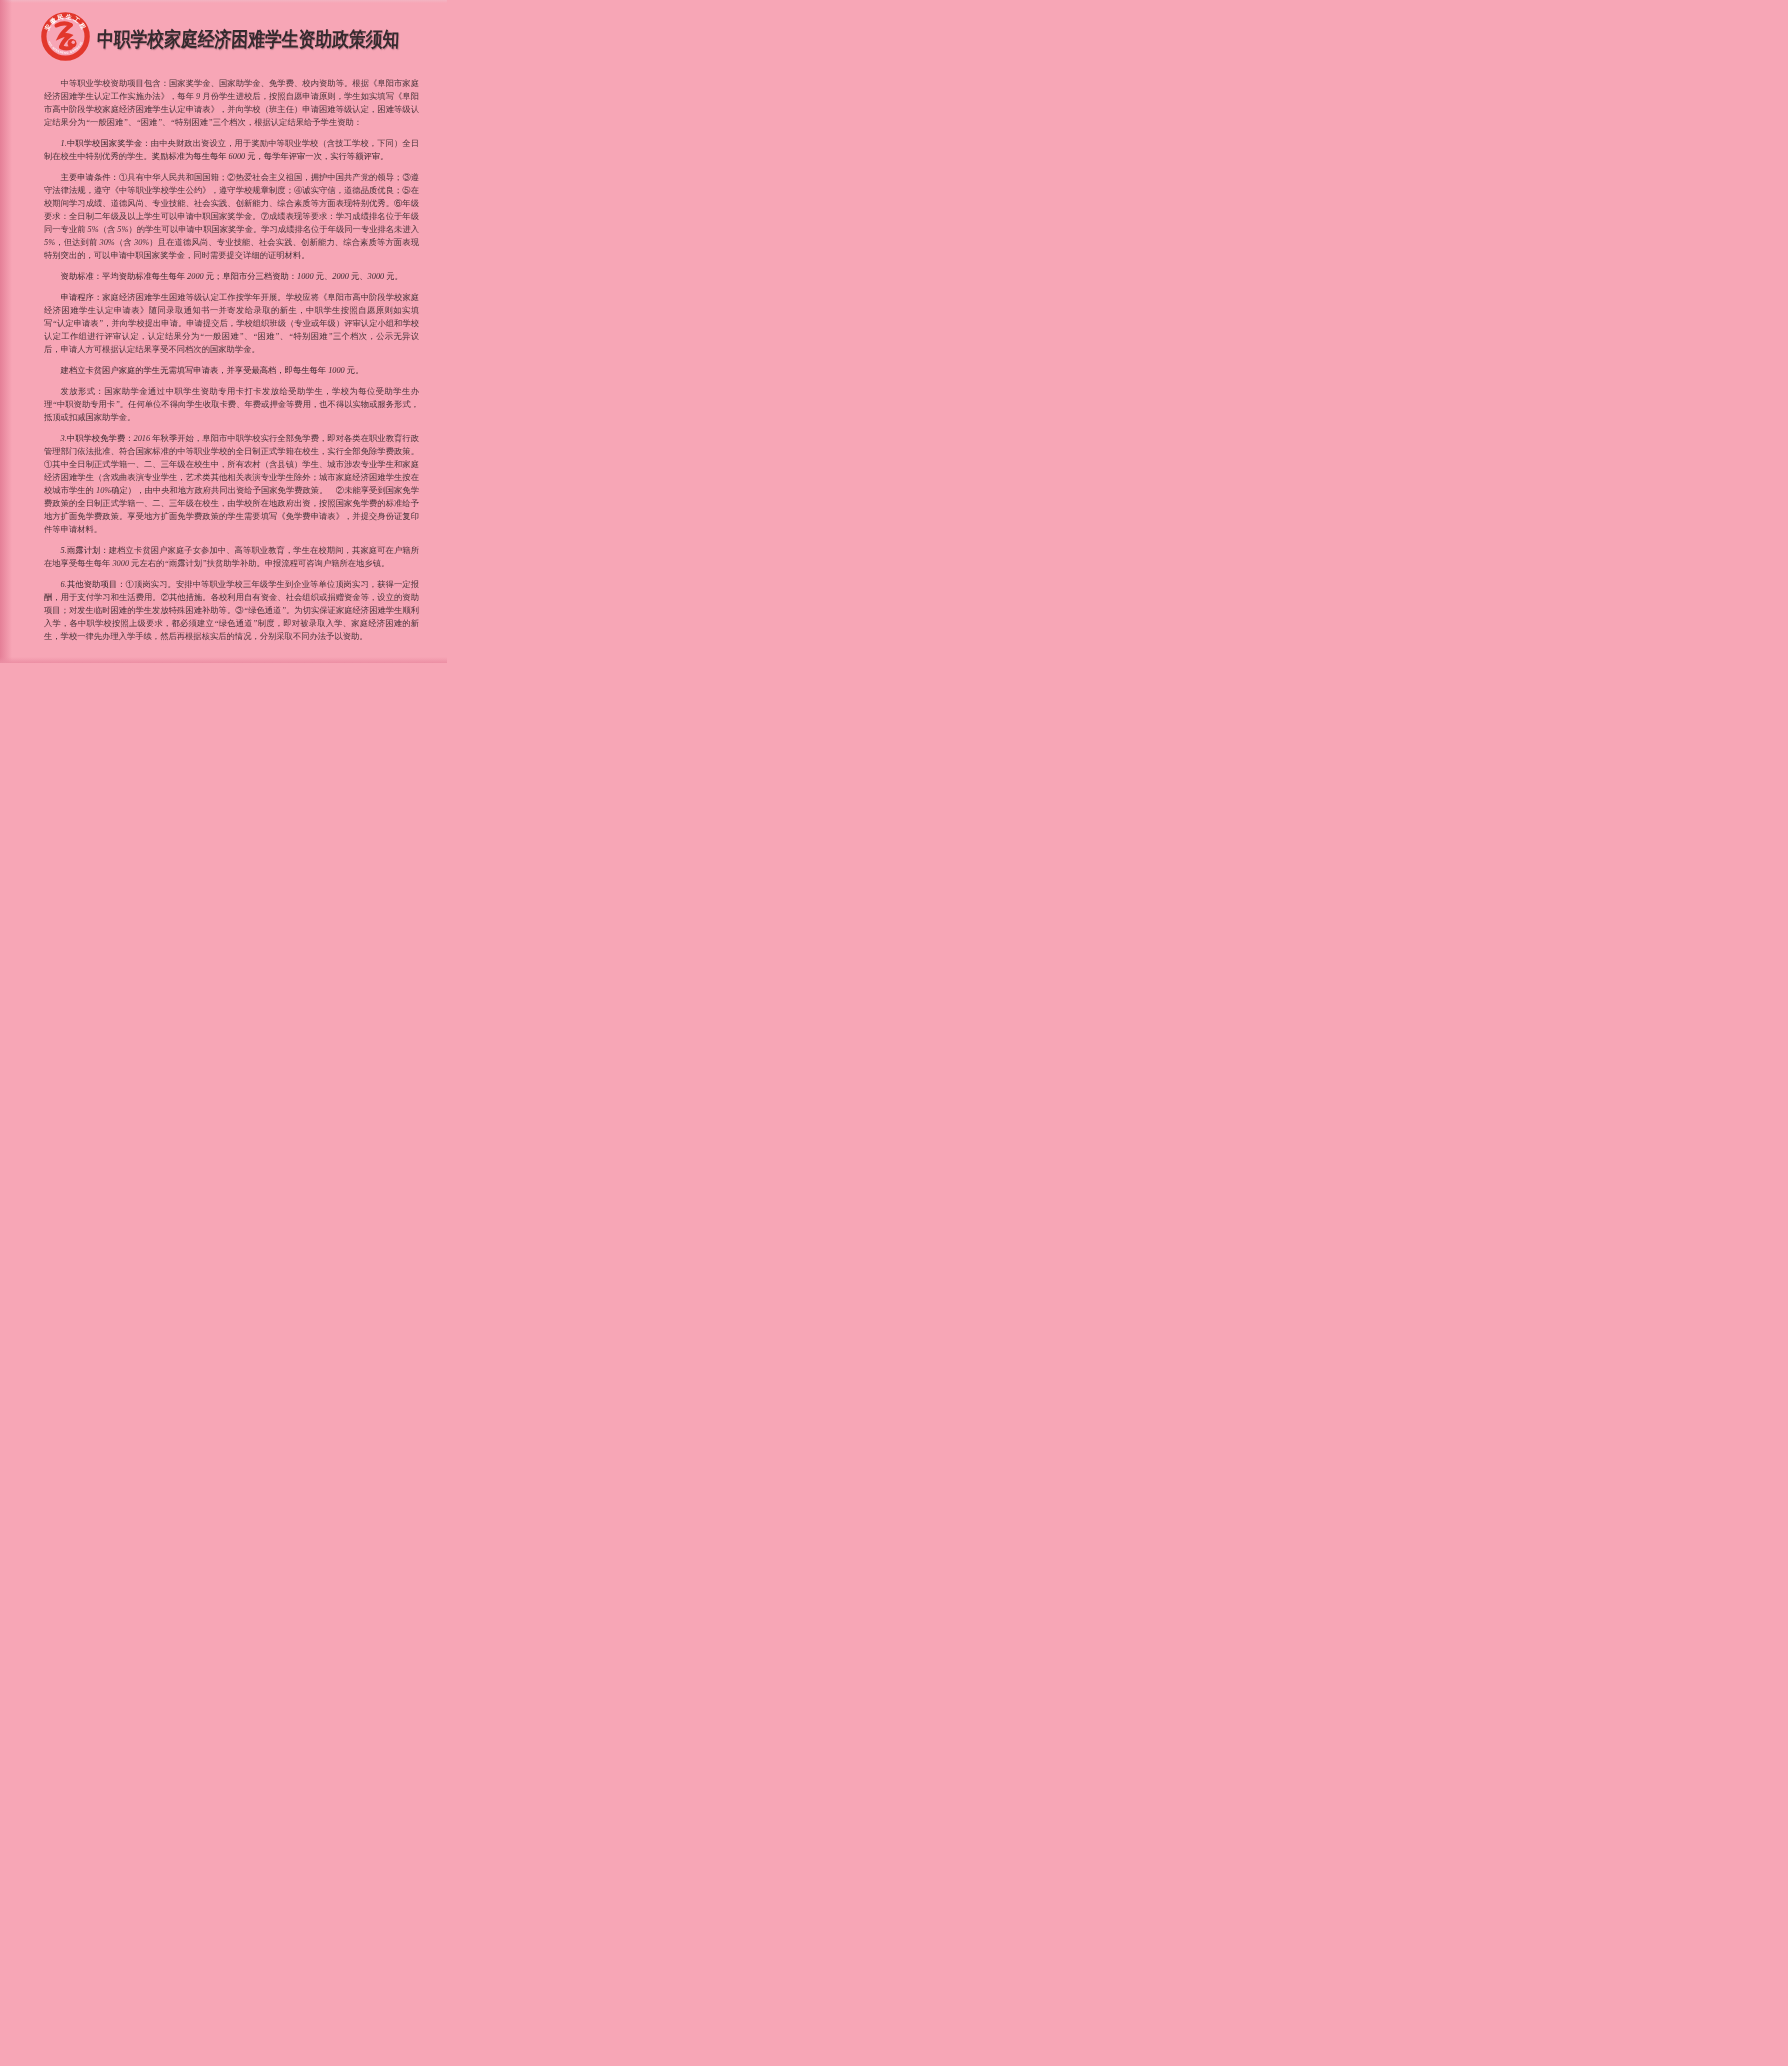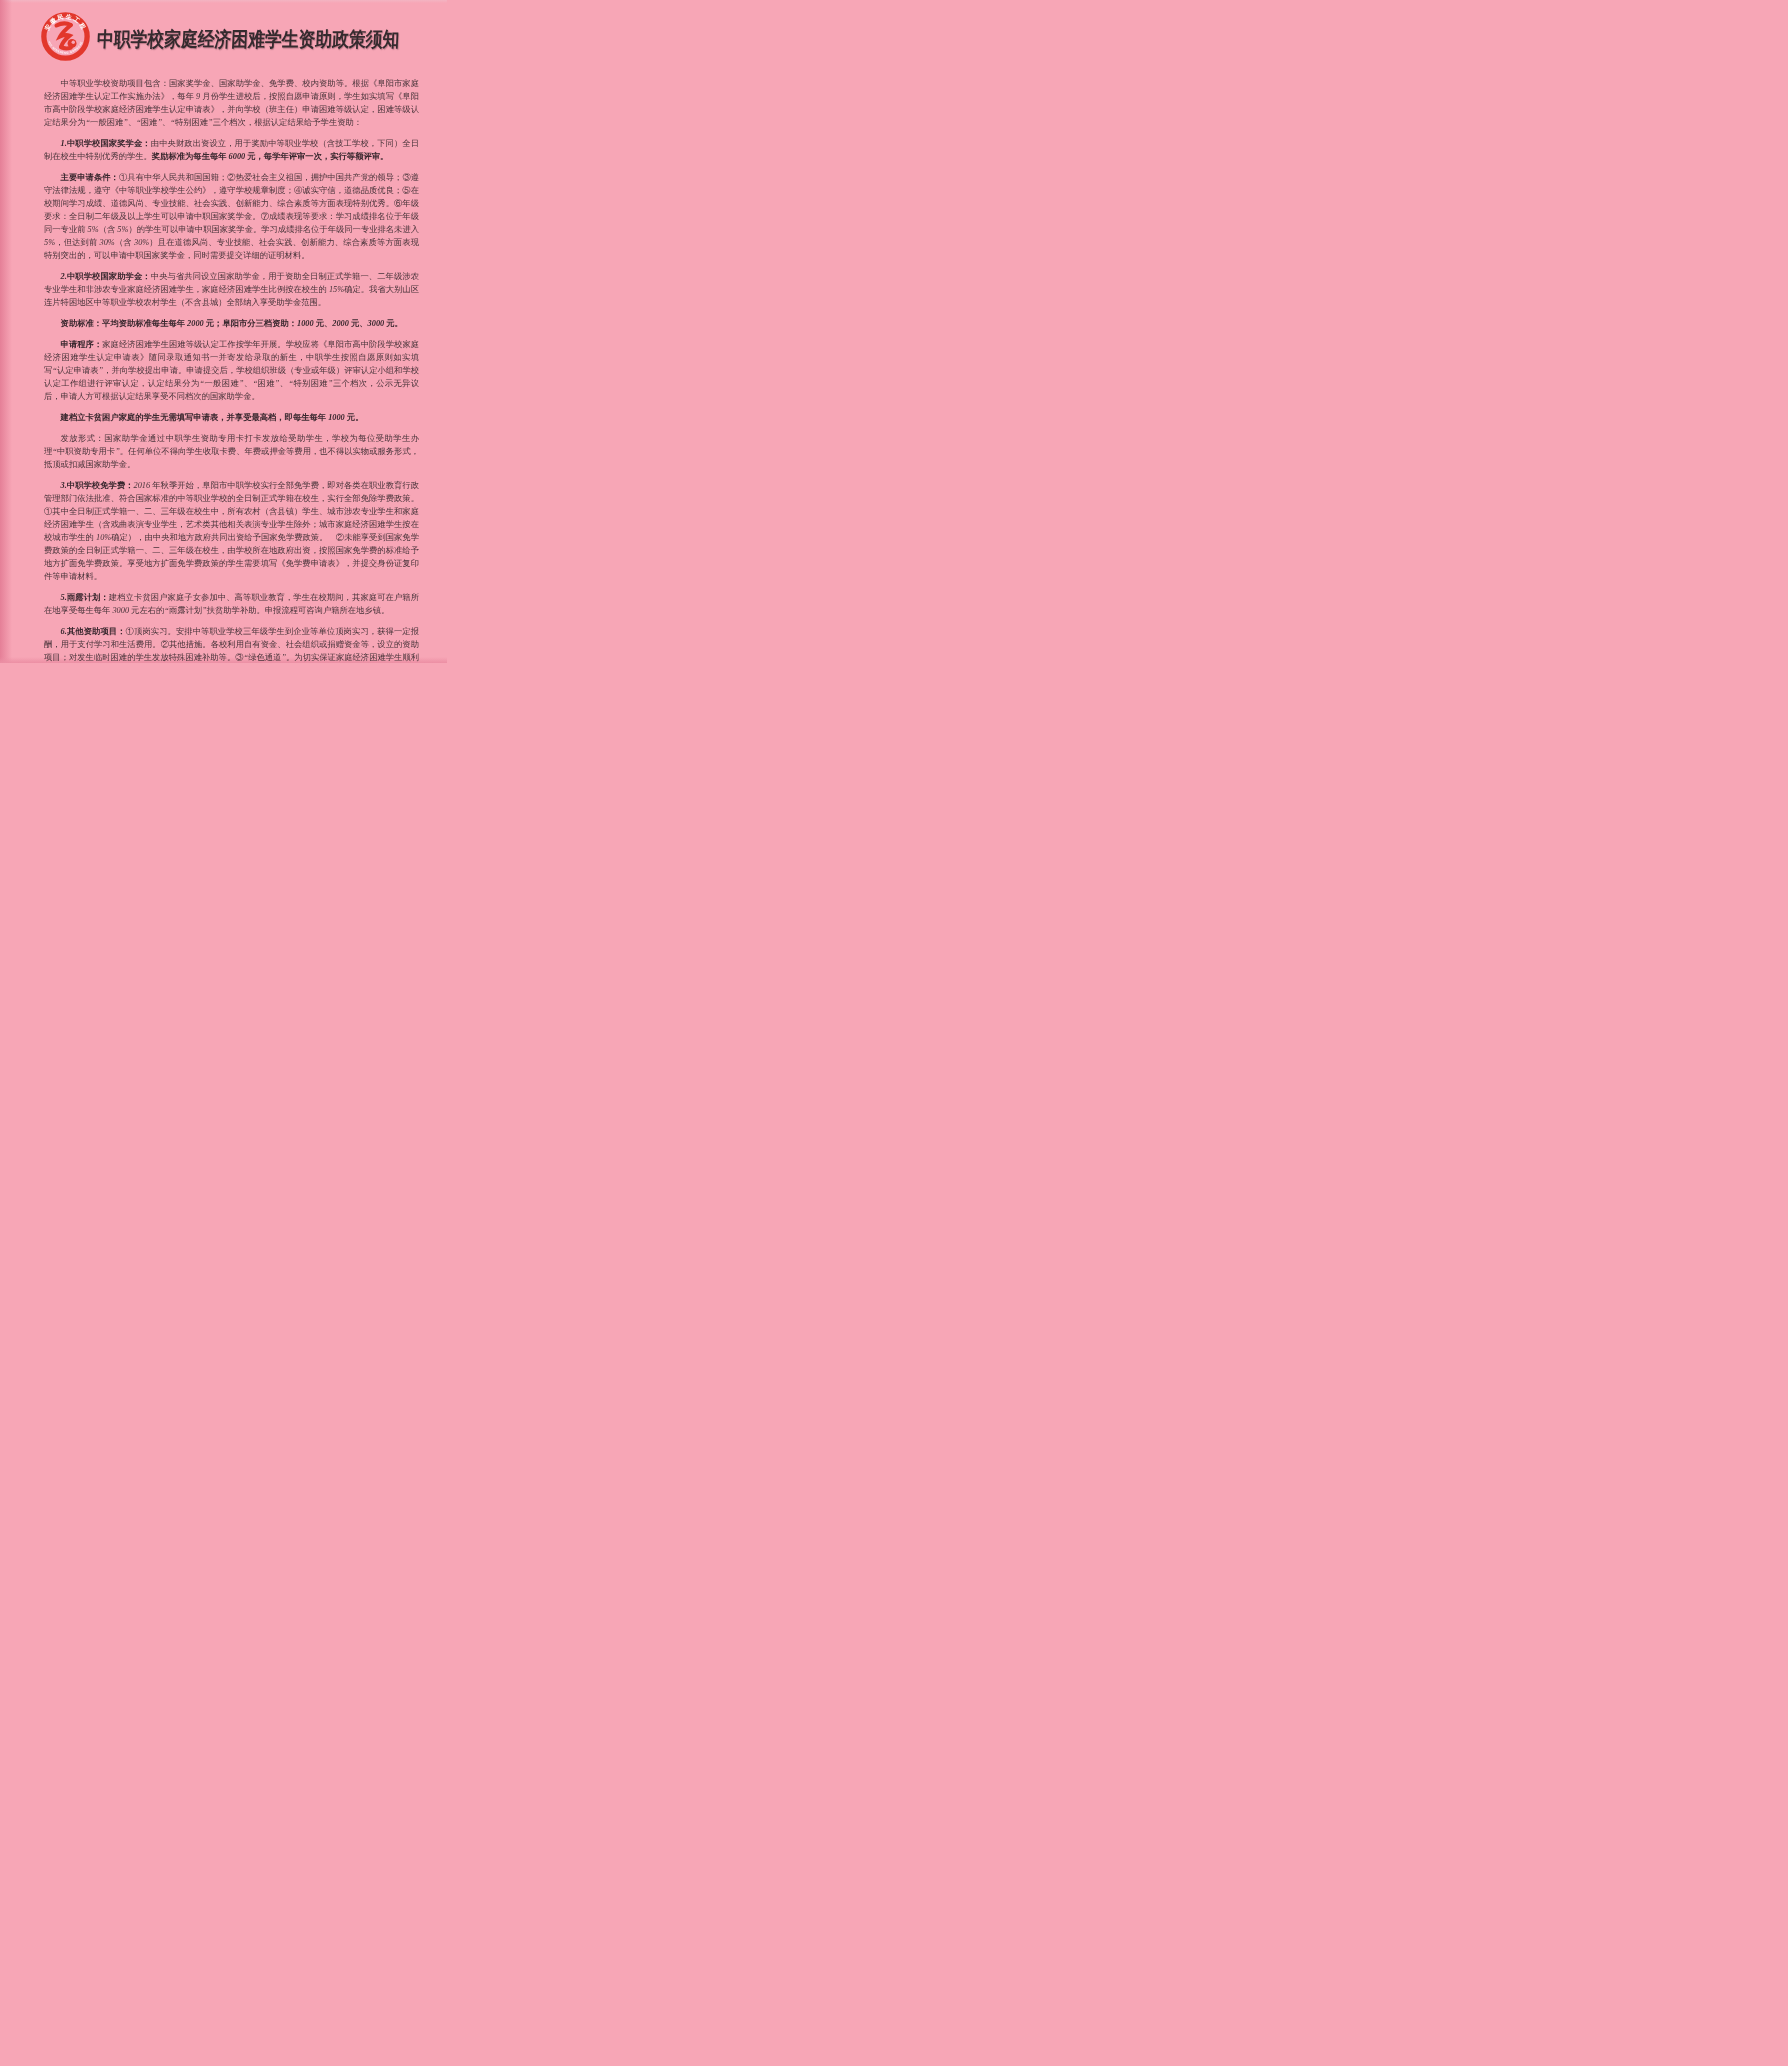--- a/index.html
+++ b/index.html
@@ -47,21 +47,21 @@
     font-size:8.3px;
     line-height:13px;
     text-align:justify;
   }
   .doc p{
     margin:8px;
     text-indent:2em;
     font-style:oblique 4deg;
   }
   .doc .bold{
-    font-weight:700;
+    font-weight:400;
     color:#3a282f;
   }
 </style>
 </head>
 <body>
 
 <div class="edge-top"></div>
 <div class="edge-left"></div>
 <div class="edge-bottom"></div>
 
@@ -87,21 +87,20 @@
     <circle cx="79" cy="74" r="4.2" fill="#f7a6b6"></circle>
   </svg>
 </div>
 
 <h1 class="title">中职学校家庭经济困难学生资助政策须知</h1>
 
 <div class="doc">
     <p><span class="">中等职业学校资助项目包含：国家奖学金、国家助学金、免学费、校内资助等。根据《阜阳市家庭经济困难学生认定工作实施办法》，每年 9 月份学生进校后，按照自愿申请原则，学生如实填写《阜阳市高中阶段学校家庭经济困难学生认定申请表》，并向学校（班主任）申请困难等级认定，困难等级认定结果分为“一般困难”、“困难”、“特别困难”三个档次，根据认定结果给予学生资助：</span></p>
     <p><span class="bold">1.中职学校国家奖学金：</span><span class="">由中央财政出资设立，用于奖励中等职业学校（含技工学校，下同）全日制在校生中特别优秀的学生。</span><span class="bold">奖励标准为每生每年 6000 元，每学年评审一次，实行等额评审。</span></p>
     <p><span class="bold">主要申请条件：</span><span class="">①具有中华人民共和国国籍；②热爱社会主义祖国，拥护中国共产党的领导；③遵守法律法规，遵守《中等职业学校学生公约》，遵守学校规章制度；④诚实守信，道德品质优良；⑤在校期间学习成绩、道德风尚、专业技能、社会实践、创新能力、综合素质等方面表现特别优秀。⑥年级要求：全日制二年级及以上学生可以申请中职国家奖学金。⑦成绩表现等要求：学习成绩排名位于年级同一专业前 5%（含 5%）的学生可以申请中职国家奖学金。学习成绩排名位于年级同一专业排名未进入 5%，但达到前 30%（含 30%）且在道德风尚、专业技能、社会实践、创新能力、综合素质等方面表现特别突出的，可以申请中职国家奖学金，同时需要提交详细的证明材料。</span></p>
-    <p><span class="bold">2.中职学校国家助学金：</span><span class="">中央与省共同设立国家助学金，用于资助全日制正式学籍一、二年级涉农专业学生和非涉农专业家庭经济困难学生，家庭经济困难学生比例按在校生的 15%确定。我省大别山区连片特困地区中等职业学校农村学生（不含县城）全部纳入享受助学金范围。</span></p>
     <p><span class="bold">资助标准：平均资助标准每生每年 2000 元；阜阳市分三档资助：1000 元、2000 元、3000 元。</span></p>
     <p><span class="bold">申请程序：</span><span class="">家庭经济困难学生困难等级认定工作按学年开展。学校应将《阜阳市高中阶段学校家庭经济困难学生认定申请表》随同录取通知书一并寄发给录取的新生，中职学生按照自愿原则如实填写“认定申请表”，并向学校提出申请。申请提交后，学校组织班级（专业或年级）评审认定小组和学校认定工作组进行评审认定，认定结果分为“一般困难”、“困难”、“特别困难”三个档次，公示无异议后，申请人方可根据认定结果享受不同档次的国家助学金。</span></p>
     <p><span class="bold">建档立卡贫困户家庭的学生无需填写申请表，并享受最高档，即每生每年 1000 元。</span></p>
     <p><span class="">发放形式：国家助学金通过中职学生资助专用卡打卡发放给受助学生，学校为每位受助学生办理“中职资助专用卡”。任何单位不得向学生收取卡费、年费或押金等费用，也不得以实物或服务形式，抵顶或扣减国家助学金。</span></p>
     <p><span class="bold">3.中职学校免学费：</span><span class="">2016 年秋季开始，阜阳市中职学校实行全部免学费，即对各类在职业教育行政管理部门依法批准、符合国家标准的中等职业学校的全日制正式学籍在校生，实行全部免除学费政策。　①其中全日制正式学籍一、二、三年级在校生中，所有农村（含县镇）学生、城市涉农专业学生和家庭经济困难学生（含戏曲表演专业学生，艺术类其他相关表演专业学生除外；城市家庭经济困难学生按在校城市学生的 10%确定），由中央和地方政府共同出资给予国家免学费政策。　②未能享受到国家免学费政策的全日制正式学籍一、二、三年级在校生，由学校所在地政府出资，按照国家免学费的标准给予地方扩面免学费政策。享受地方扩面免学费政策的学生需要填写《免学费申请表》，并提交身份证复印件等申请材料。</span></p>
     <p><span class="bold">5.雨露计划：</span><span class="">建档立卡贫困户家庭子女参加中、高等职业教育，学生在校期间，其家庭可在户籍所在地享受每生每年 3000 元左右的“雨露计划”扶贫助学补助。申报流程可咨询户籍所在地乡镇。</span></p>
     <p><span class="bold">6.其他资助项目：</span><span class="">①顶岗实习。安排中等职业学校三年级学生到企业等单位顶岗实习，获得一定报酬，用于支付学习和生活费用。②其他措施。各校利用自有资金、社会组织或捐赠资金等，设立的资助项目；对发生临时困难的学生发放特殊困难补助等。③“绿色通道”。为切实保证家庭经济困难学生顺利入学，各中职学校按照上级要求，都必须建立“绿色通道”制度，即对被录取入学、家庭经济困难的新生，学校一律先办理入学手续，然后再根据核实后的情况，分别采取不同办法予以资助。</span></p>
   </div>
 
 

